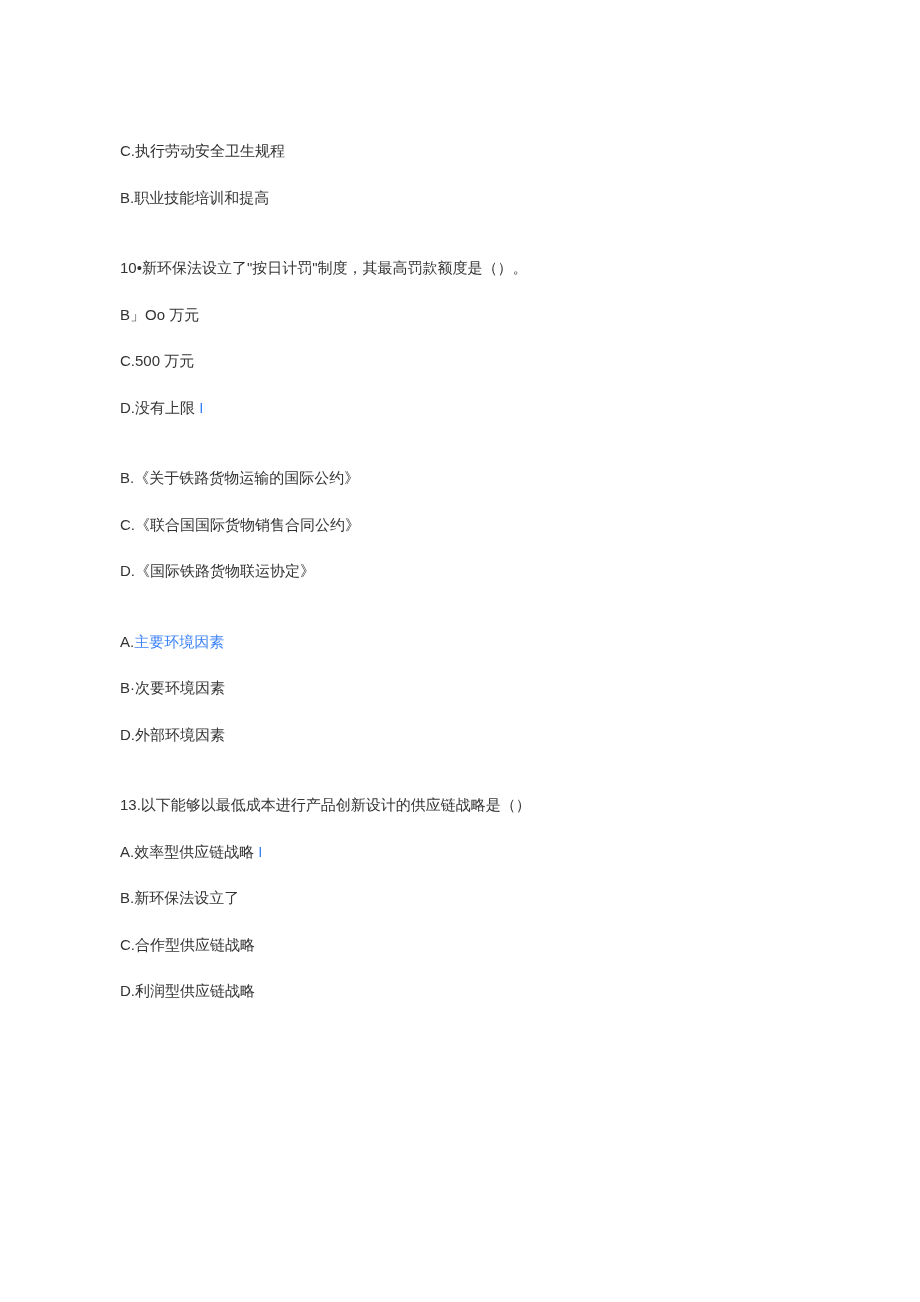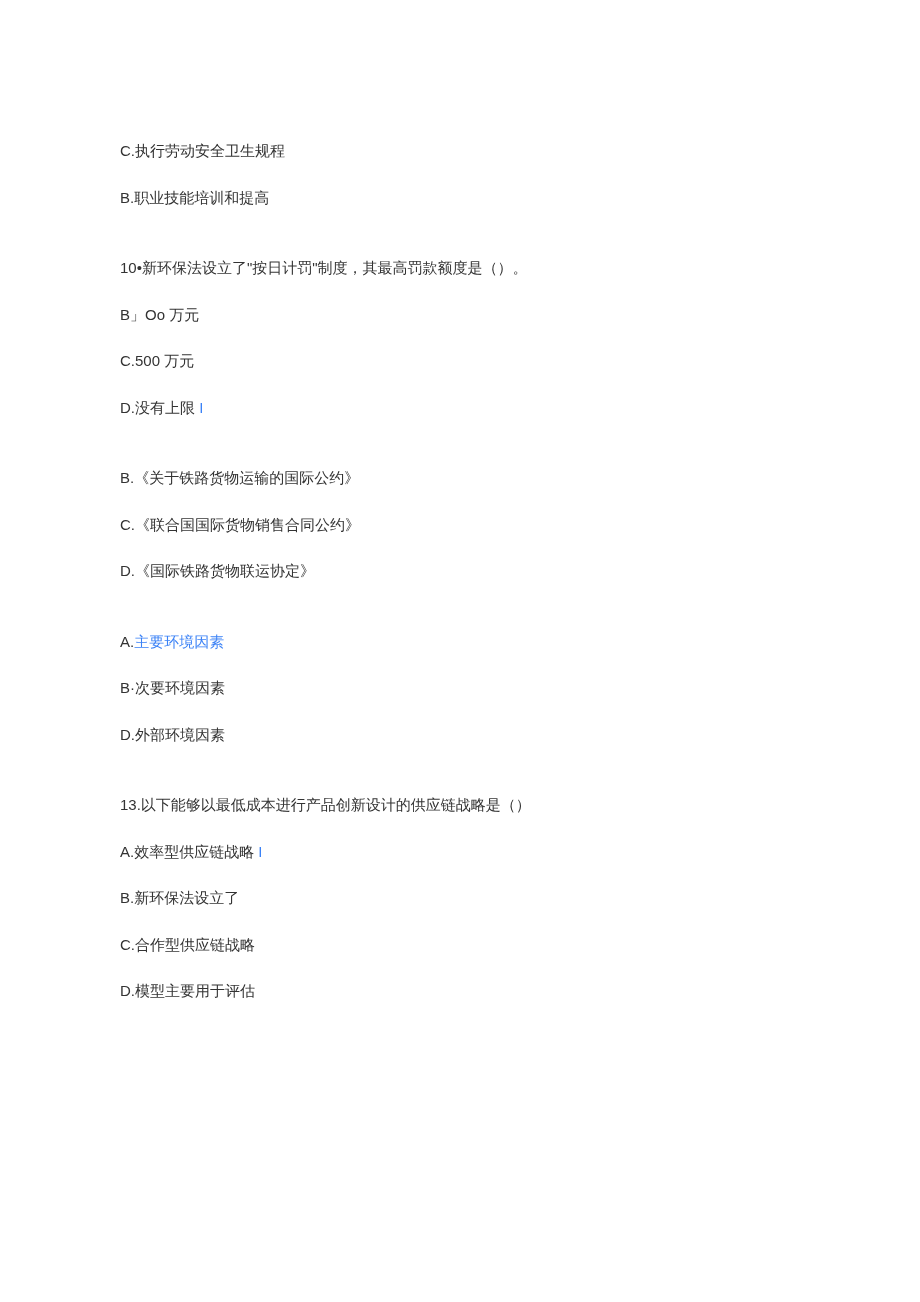--- a/index.html
+++ b/index.html
@@ -60,15 +60,15 @@
 
   <div class="spacer"></div>
 
   <p class="line">13.以下能够以最低成本进行产品创新设计的供应链战略是（）</p>
   <p class="line">
     <span>A.效率型供应链战略</span>
     <span class="blue">I</span>
   </p>
   <p class="line">B.新环保法设立了</p>
   <p class="line">C.合作型供应链战略</p>
-  <p class="line">D.模型主要用于评估</p>
+  <p class="line">D.利润型供应链战略</p>
 
 </div>
 
 </body></html>

